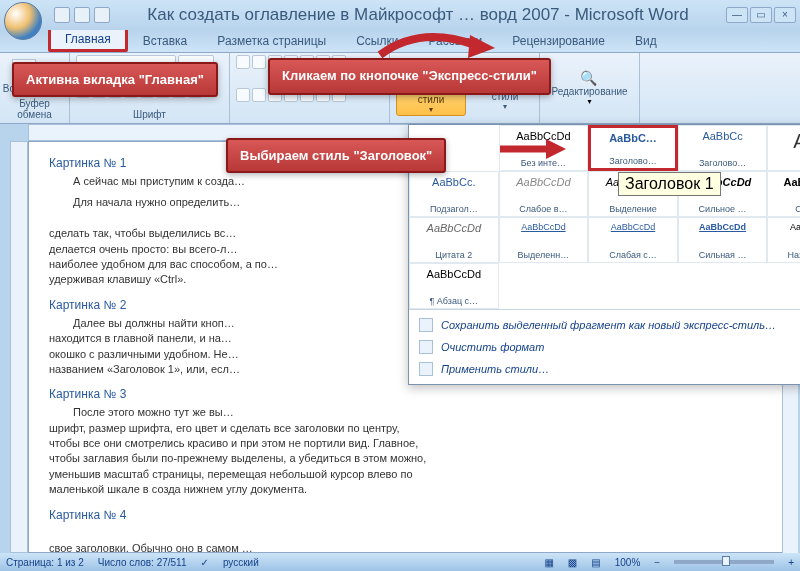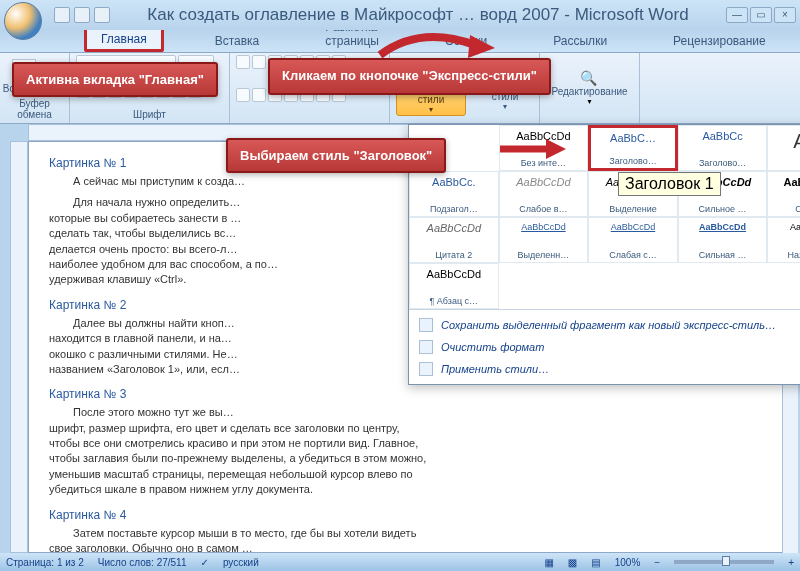--- a/index.html
+++ b/index.html
@@ -9,21 +9,21 @@
 .titlebar { height: 30px; background: linear-gradient(#cde4f7,#b8d3ec); display: flex; align-items: center; padding-left: 6px; position: relative; }
 .office-btn { width: 38px; height: 38px; border-radius: 50%; background: radial-gradient(circle at 30% 30%, #fff, #f0c070 40%, #4080c0 70%); border: 1px solid #5a7ca5; position: absolute; left: 4px; top: 2px; z-index: 10; }
 .qat { display: flex; gap: 4px; margin-left: 48px; align-items: center; }
 .qat-item { width: 16px; height: 16px; background: #e8f0f8; border: 1px solid #8fa8c8; border-radius: 2px; }
 .titletext { flex: 1; text-align: center; font-size: 17px; color: #3a5a7d; }
 .winbtns { display: flex; gap: 2px; margin-right: 4px; }
 .winbtn { width: 22px; height: 16px; background: #cde4f7; border: 1px solid #8fa8c8; border-radius: 2px; font-size: 10px; text-align: center; line-height: 14px; color: #3a5a7d; }
 
 
 .tabs { height: 22px; display: flex; align-items: flex-end; padding-left: 48px; gap: 0; background: linear-gradient(#b8d3ec,#cde4f7); }
-.tab { padding: 3px 14px; font-size: 12px; color: #3a5a7d; cursor: pointer; border: 1px solid transparent; margin-left: 36px; }
+.tab { padding: 3px 14px; font-size: 12px; color: #3a5a7d; cursor: pointer; border: 1px solid transparent; }
 .tab.active { background: #eaf2fb; border: 1px solid #8fa8c8; border-bottom: none; border-radius: 3px 3px 0 0; color: #15428b; }
 .tab.highlight-red { border: 3px solid #c3282e; border-radius: 2px; }
 
 
 .ribbon { height: 72px; background: linear-gradient(#eaf2fb,#d3e5f5); border-top: 1px solid #8fa8c8; border-bottom: 1px solid #8fa8c8; display: flex; position: relative; }
 .ribbon-group { border-right: 1px solid #a8c0d8; padding: 2px 6px; display: flex; flex-direction: column; justify-content: space-between; position: relative; }
 .ribbon-group-label { font-size: 10px; color: #3a5a7d; text-align: center; padding-bottom: 1px; }
 .ribbon-icons { display: flex; gap: 2px; flex-wrap: wrap; }
 .ribbon-icon { width: 18px; height: 18px; background: #f8fbfe; border: 1px solid #b8c8d8; border-radius: 2px; }
 .ribbon-icon.sm { width: 14px; height: 14px; }
@@ -169,64 +169,64 @@
 
 <div class="ruler-h"></div>
 <div class="ruler-v"></div>
 
 <div class="doc-area">
   <div class="doc-content">
     <div class="doc-heading">Картинка № 1</div>
     <div class="doc-para">А сейчас мы приступим к созда…</div>
     <div class="doc-para">
       <span>Для начала нужно определить…</span><br>
-      <span>которые вы собираетесь занести в …</span><br>
+      <br>
       <span>сделать так, чтобы выделились вс…</span><br>
       <span>делается очень просто: вы всего-л…</span><br>
       <span>наиболее удобном для вас способом, а по…</span><br>
       <span>удерживая клавишу «Ctrl».</span>
     </div>
     <div class="doc-heading">Картинка № 2</div>
     <div class="doc-para">
       <span>Далее вы должны найти кноп…</span><br>
       <span>находится в главной панели, и на…</span><br>
-      <span>окошко с различными стилями. Не…</span><br>
+      <span>окошко с различными удобном. Не…</span><br>
       <span>названием «Заголовок 1», или, есл…</span>
     </div>
     <div class="doc-heading">Картинка № 3</div>
     <div class="doc-para">
       <span>После этого можно тут же вы…</span><br>
       <span>шрифт, размер шрифта, его цвет и сделать все заголовки по центру,</span><br>
       <span>чтобы все они смотрелись красиво и при этом не портили вид. Главное,</span><br>
       <span>чтобы заглавия были по-прежнему выделены, а убедиться в этом можно,</span><br>
       <span>уменьшив масштаб страницы, перемещая небольшой курсор влево по</span><br>
-      <span>убедиться шкале в правом нижнем углу документа.</span>
+      <span>маленькой шкале в созда нижнем углу документа.</span>
     </div>
     <div class="doc-heading">Картинка № 4</div>
     <div class="doc-para">
-      <span>Затем поставьте курсор мыши в то место, где бы вы хотели видеть</span><br>
+      <br>
       <span>свое заголовки. Обычно оно в самом …</span>
     </div>
   </div>
 </div>
 
 <div class="vscroll">
   <div class="vscroll-thumb"></div>
 </div>
 
 <div class="styles-popup">
   <div class="styles-grid">
 
     <div class="style-cell highlighted" style="visibility:hidden"></div>
     <div class="style-cell">
       <div class="style-preview">AaBbCcDd</div>
       <div class="style-label">Без инте…</div>
     </div>
     <div class="style-cell red-bordered">
-      <div class="style-preview" style="color:#2a5a9e;font-weight:normal">AaBbC…</div>
+      <div class="style-preview" style="color:#2a5a9e;font-weight:bold">AaBbC…</div>
       <div class="style-label">Заголово…</div>
     </div>
     <div class="style-cell">
       <div class="style-preview" style="color:#2a5a9e">AaBbCc</div>
       <div class="style-label">Заголово…</div>
     </div>
     <div class="style-cell">
       <div class="style-preview" style="font-size:20px;color:#333">AaB</div>
     </div>
 

